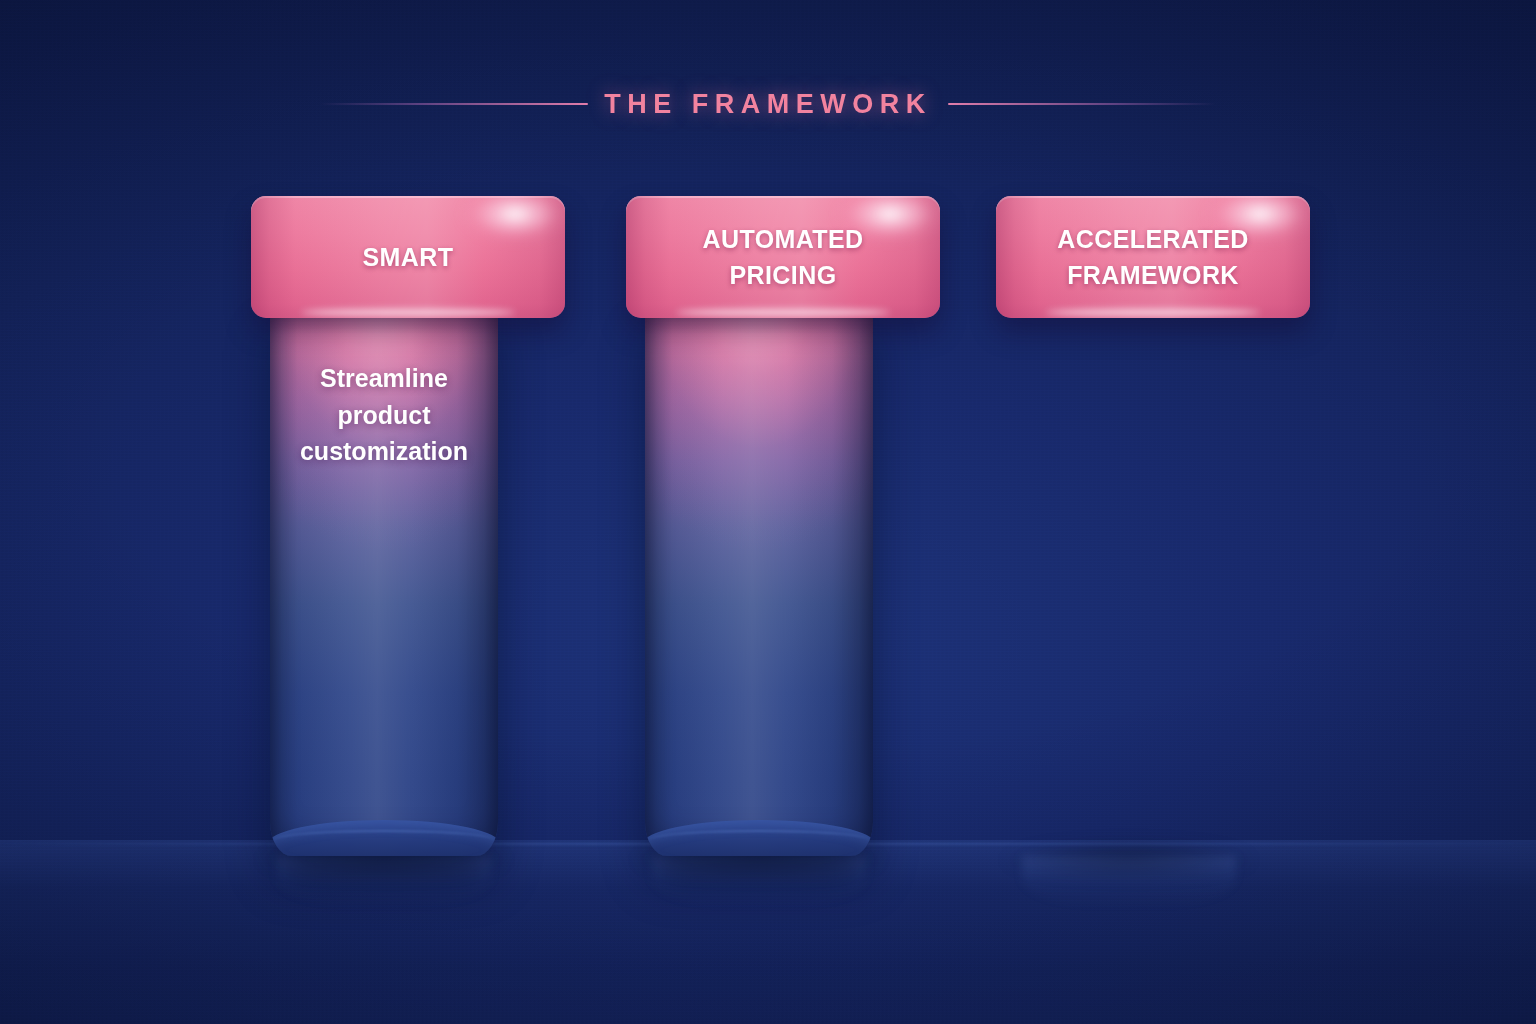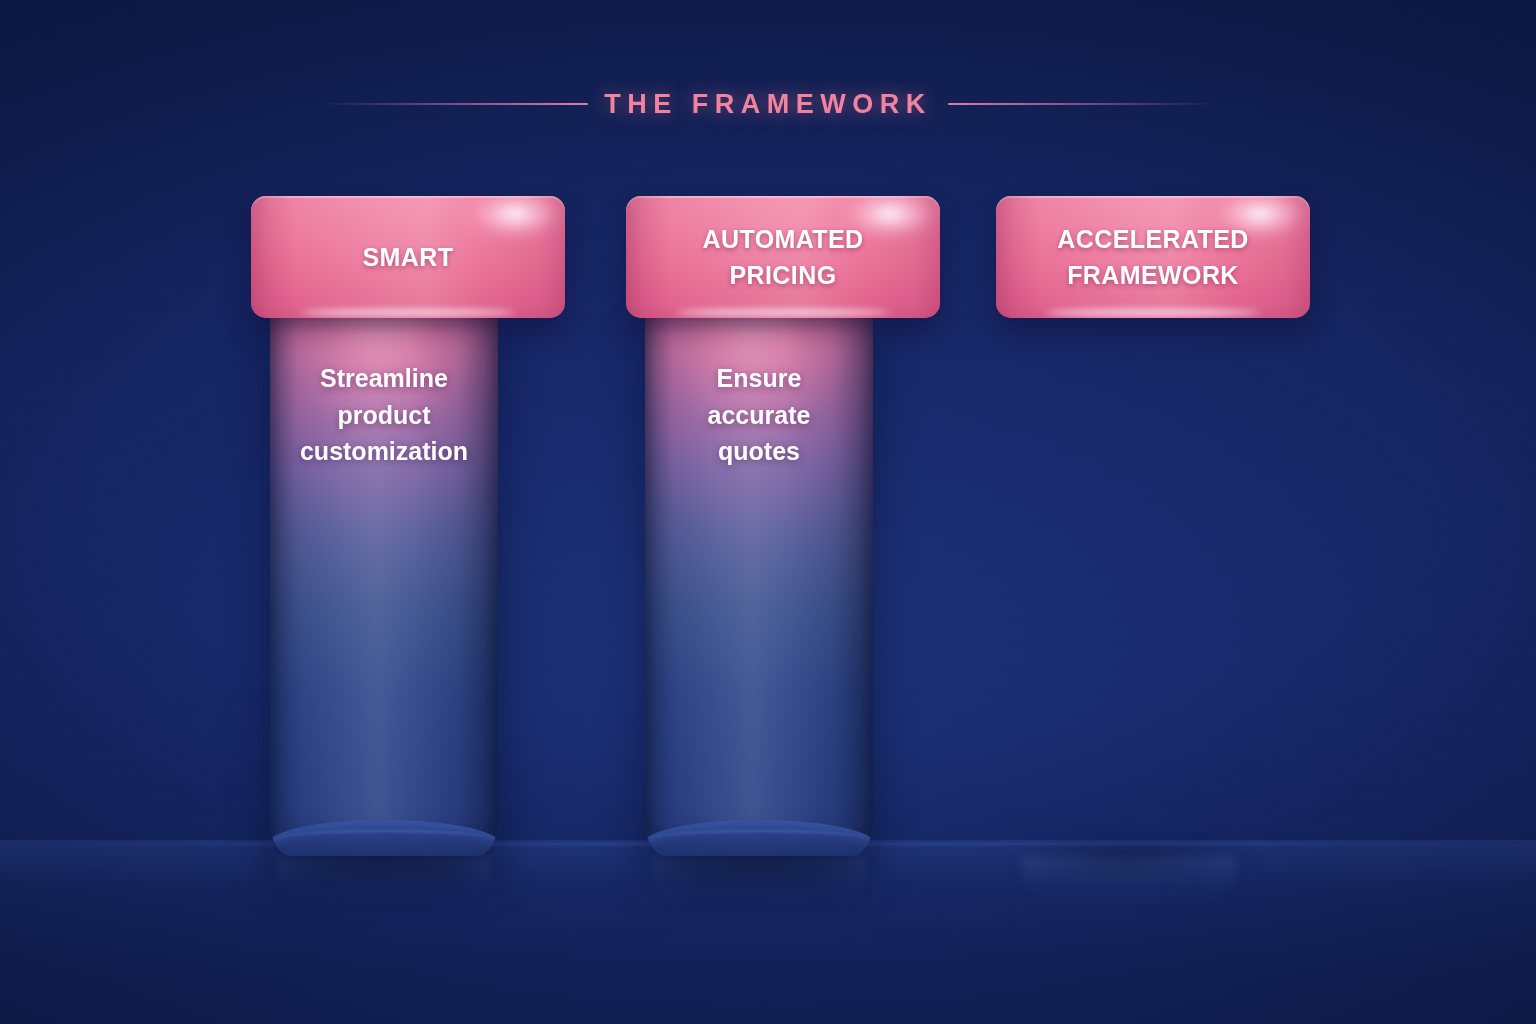--- a/index.html
+++ b/index.html
@@ -410,22 +410,20 @@
     <div class="pillar pillar-2">
       <div class="pillar-shadow"></div>
       <div class="pillar-reflect"></div>
       <div class="shaft">
         <div class="shaft-glow"></div>
         <div class="shaft-shade"></div>
         <div class="shaft-capshadow"></div>
         <div class="shaft-hiband"></div>
         <div class="shaft-base"></div>
         <div class="shaft-baseline"></div>
-        <div class="shaft-text">Ensure accurate
-quotes</div>
       </div>
       <div class="cap">
         <div class="cap-sideshade"></div>
         <div class="cap-topglow"></div>
         <div class="cap-bottomglow"></div>
         <div class="cap-title">
           <span>AUTOMATED</span>
           <span>PRICING</span>
         </div>
       </div>

